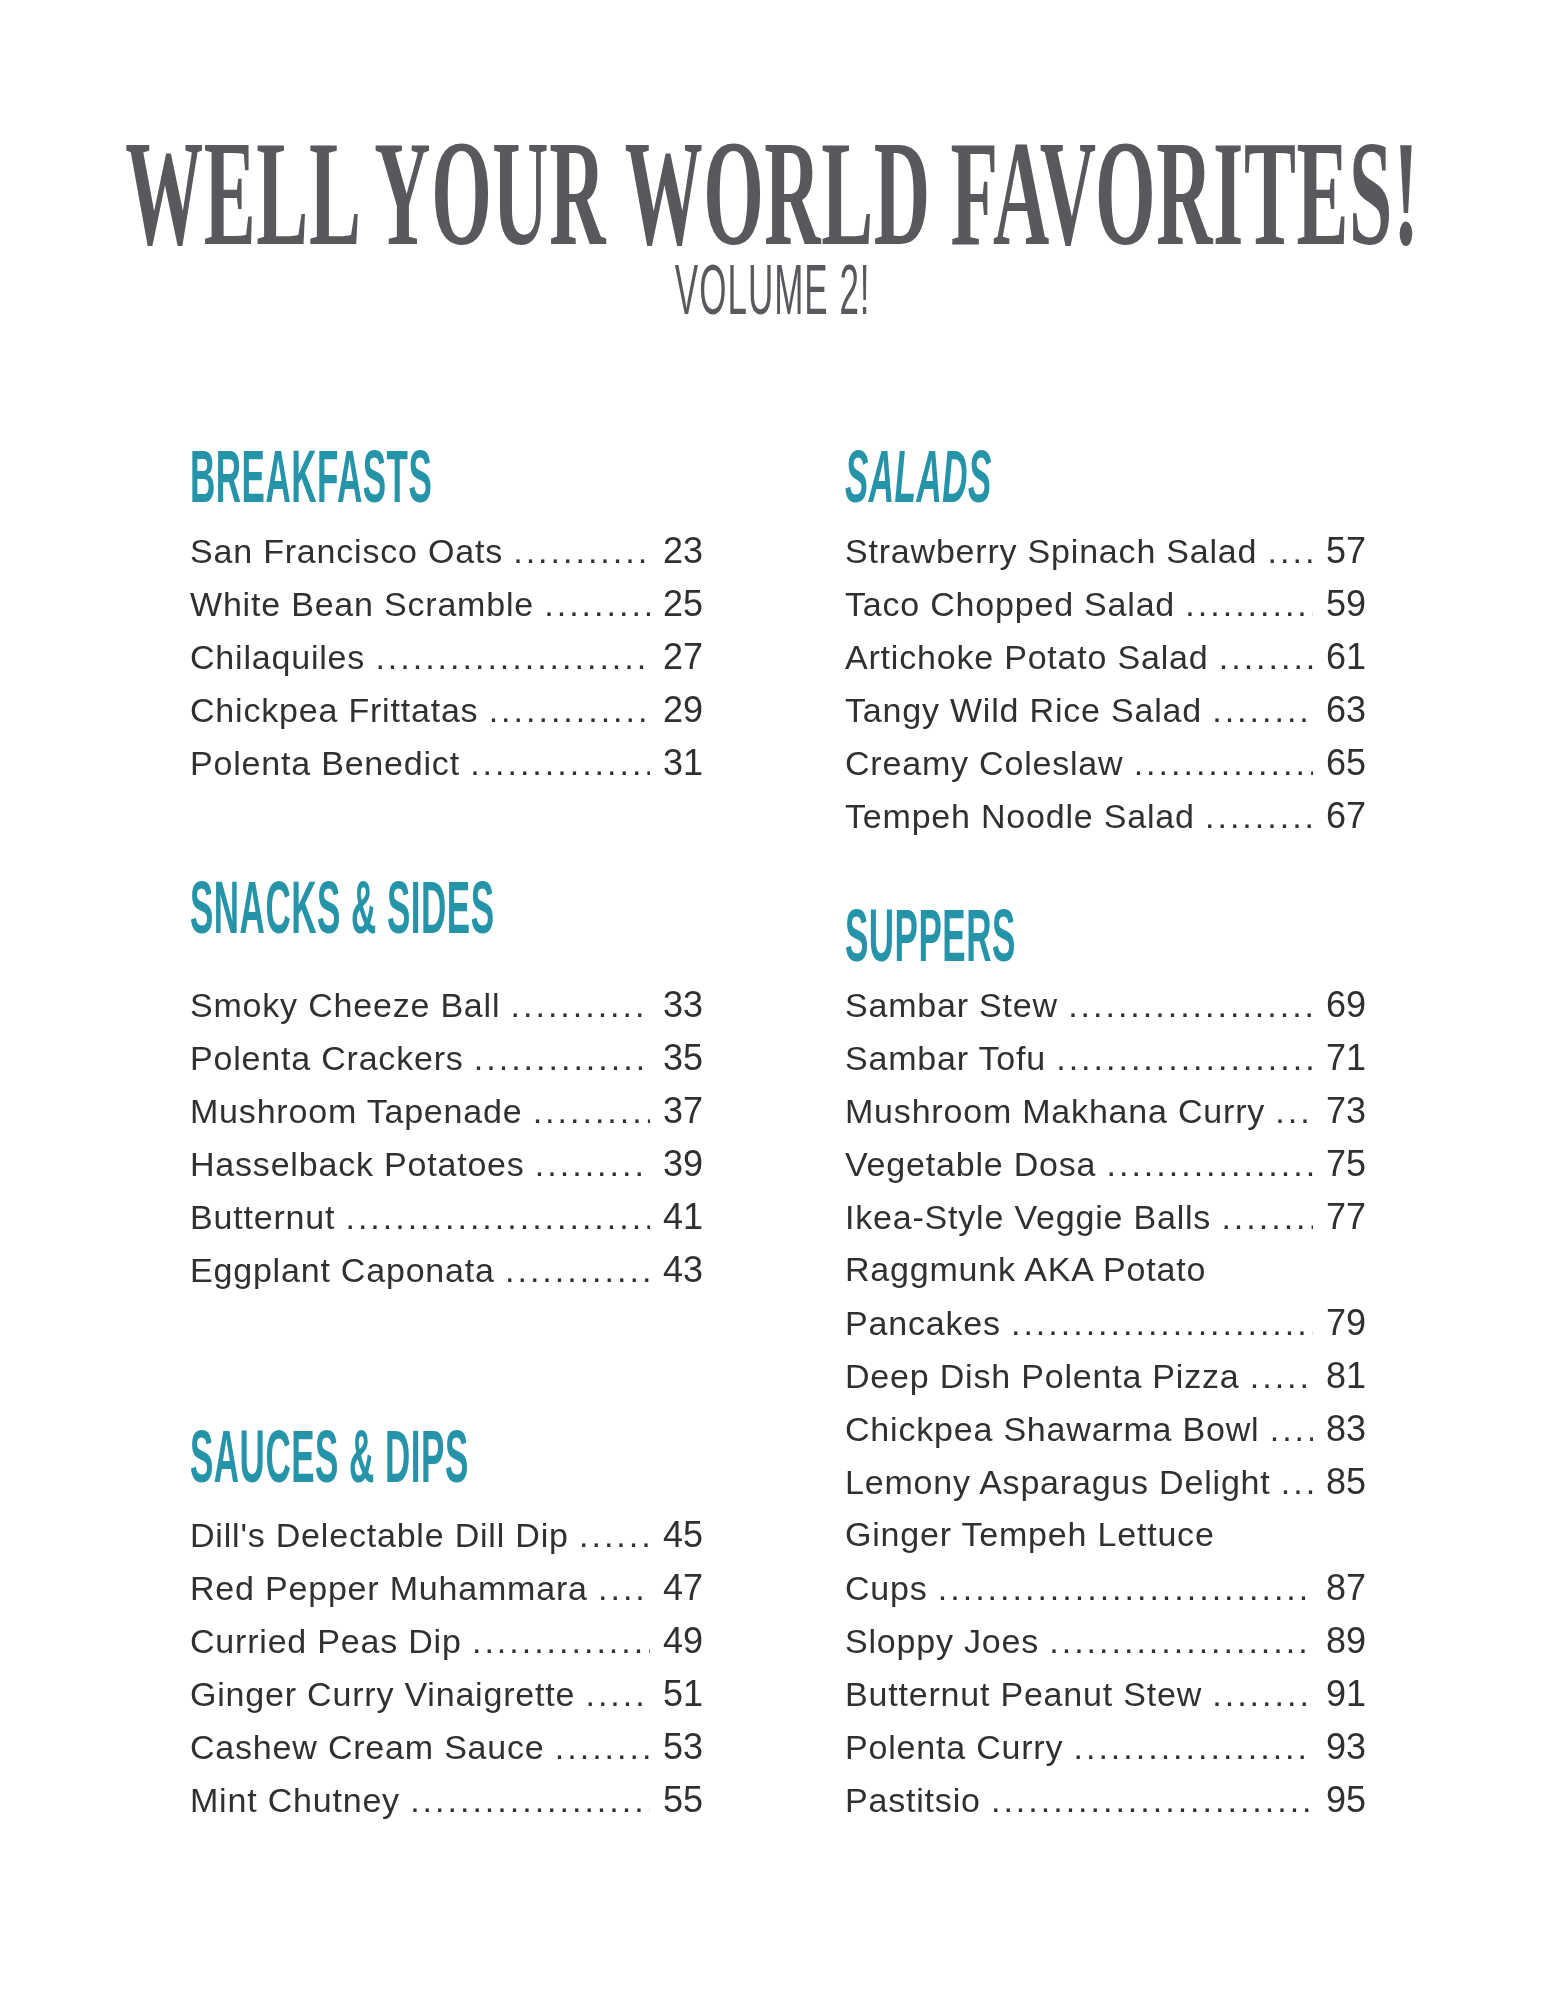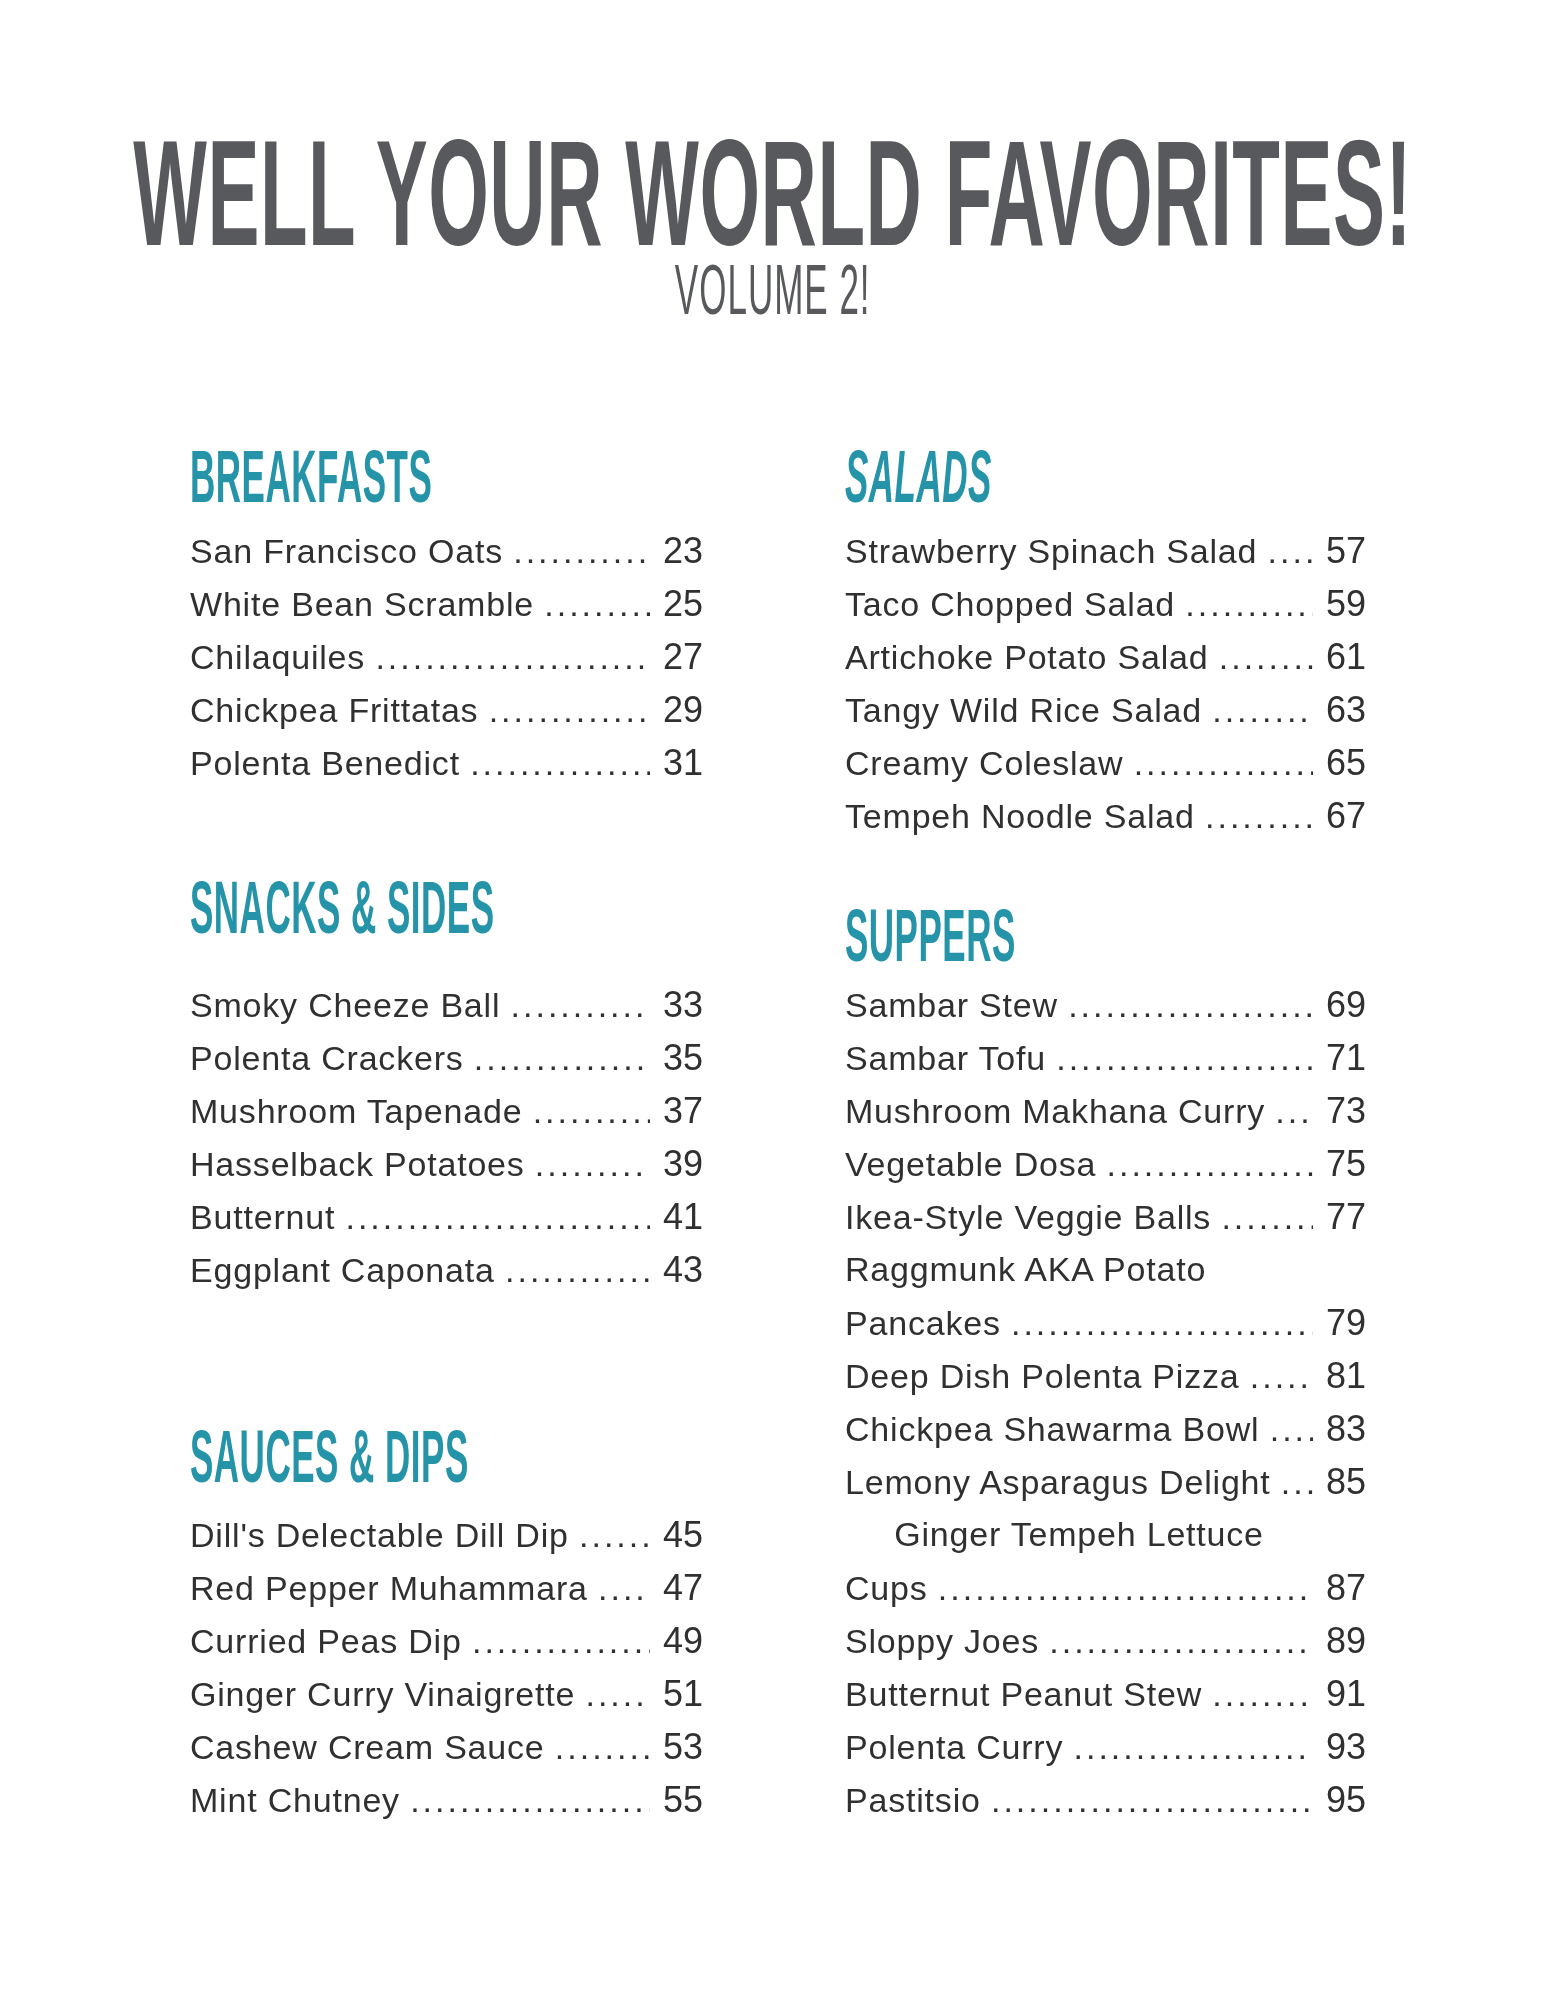--- a/index.html
+++ b/index.html
@@ -30,21 +30,21 @@
   }
   .col-left .line  { width:460px; }
   .col-right .line { width:468px; }
   .dot-leader { letter-spacing:3px; }
   .page-num { font-size:36px; color:#303030; padding-left:13px; white-space:nowrap;text-align:right; }
 </style>
 </head>
 <body>
 
 <div class="page">
-  <div class="center-row" style="top:118px;">
+  <div class="center-row" style="top:118px;font-family:Liberation Serif, serif;">
     <span class="title-text" style="color: rgb(88, 89, 92);">WELL YOUR WORLD FAVORITES!</span>
   </div>
   <div class="center-row" style="top:255px;">
     <span class="subtitle-text" style="color: rgb(88, 89, 92);">VOLUME 2!</span>
   </div>
   <div id="sections-root">
       <div class="sec-heading" style="left: 190px; top: 444px;"><span class="heading-text" style="color: rgb(38, 148, 168);">BREAKFASTS</span></div>
       <div class="rows col-left" style="left: 190px; top: 524px;">
         <div class="row" style="height: 53px;">
           <span class="line"><span>San Francisco Oats</span><span> </span><span class="dot-leader">................................................</span></span>
@@ -155,21 +155,21 @@
           <span class="page-num">81</span>
         </div>
         <div class="row" style="height: 53px;">
           <span class="line"><span>Chickpea Shawarma Bowl</span><span> </span><span class="dot-leader">................................................</span></span>
           <span class="page-num">83</span>
         </div>
         <div class="row" style="height: 53px;">
           <span class="line"><span>Lemony Asparagus Delight</span><span> </span><span class="dot-leader">................................................</span></span>
           <span class="page-num">85</span>
         </div>
-        <div class="row" style="height: 53px; text-align: center;">
+        <div class="row" style="height: 53px;">
           <span class="line"><span>Ginger Tempeh Lettuce</span></span>
         </div>
         <div class="row" style="height: 53px;">
           <span class="line"><span>Cups</span><span> </span><span class="dot-leader">................................................</span></span>
           <span class="page-num">87</span>
         </div>
         <div class="row" style="height: 53px;">
           <span class="line"><span>Sloppy Joes</span><span> </span><span class="dot-leader">................................................</span></span>
           <span class="page-num">89</span>
         </div>

